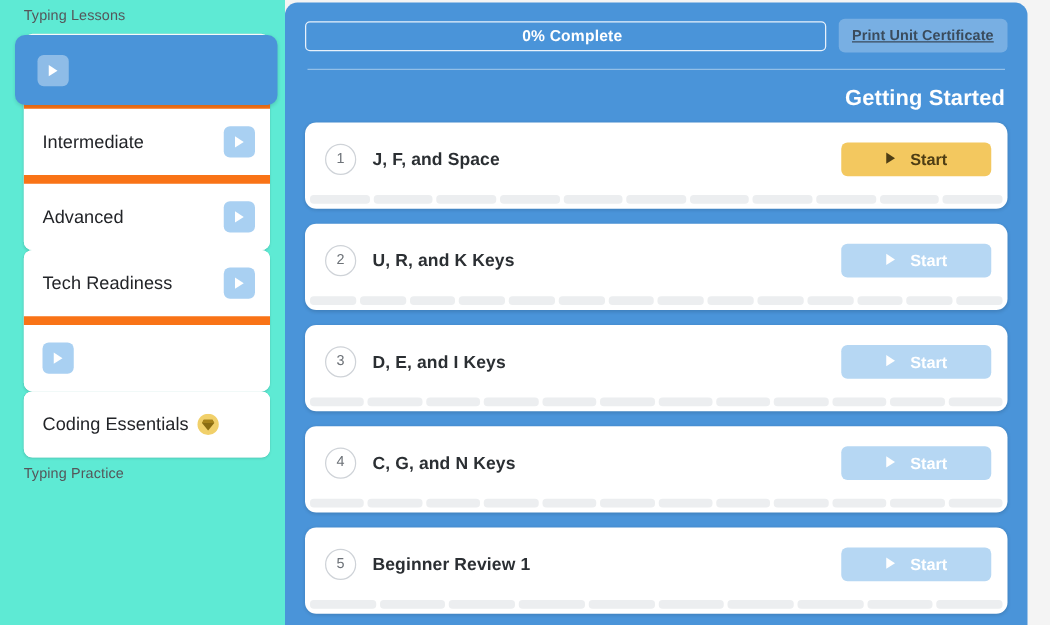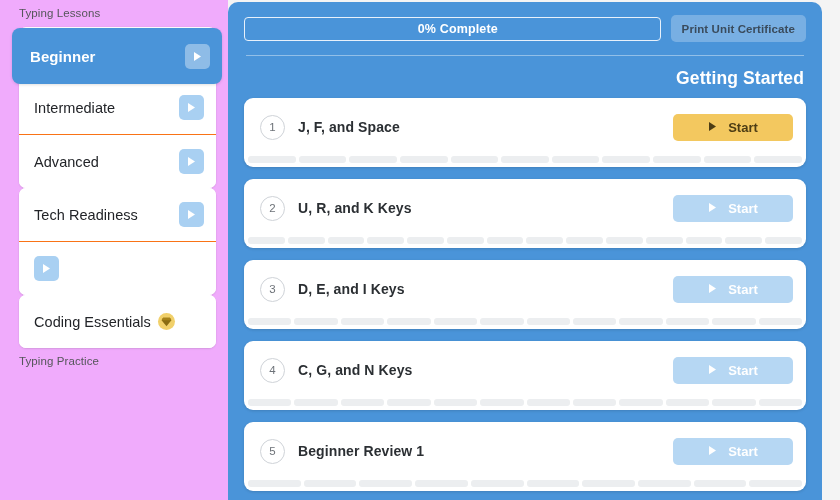--- a/index.html
+++ b/index.html
@@ -22,21 +22,21 @@
     overflow: hidden;
   }
 
   
   .sidebar {
     position: absolute;
     left: 0;
     top: 0;
     width: 228px;
     height: 500px;
-    background: #f0abfc;
+    background: #5eead4;
     overflow: hidden;
     z-index: 1;
     text-decoration: underline;
   }
   .sb-scroll {
     position: absolute;
     inset: 0;
     padding: 0 0 6px 0;
   }
   .sb-heading {
@@ -55,21 +55,21 @@
   }
   .sb-item {
     position: relative;
     display: flex;
     align-items: center;
     height: 53px;
     padding: 0 12px 0 15px;
     cursor: pointer;
     background: #ffffff;
   }
-  .sb-item + .sb-item { border-top: 1px solid #f97316; }
+  .sb-item + .sb-item { border-top: 7px solid #f97316; }
   .sb-item-label {
     flex: 1;
     font-size: 14.5px;
     color: #222428;
     letter-spacing: 0.05px;
     white-space: nowrap;
     overflow: hidden;
     display: flex;
     align-items: center;
     gap: 7px;
@@ -172,20 +172,21 @@
     border-radius: 5px;
     background: rgba(255,255,255,0.26);
     display: flex;
     align-items: center;
     font-size: 11.5px;
     font-weight: bold;
     color: #3a4b5c;
     letter-spacing: 0.1px;
     cursor: pointer;
     white-space: nowrap;
+    text-decoration: underline;
   }
   .divider {
     height: 1px;
     background: rgba(255,255,255,0.4);
     margin: 13px 2px 0 2px;
   }
   .section-title {
     font-size: 17.5px;
     font-weight: bold;
     color: #ffffff;
@@ -331,21 +332,20 @@
                 </svg>
               </span>
             </span>
           </div>
         </div>
         <div class="sb-heading">Typing Practice</div>
       </div>
 
     <div class="sb-active-wrap">
       <div class="sb-active">
-        <span class="sb-item-label">Beginner</span>
         <span class="sb-play">
           <svg width="9" height="11" viewBox="0 0 9 11">
               <polygon points="1,1 8,5.5 1,10" fill="#ffffff"></polygon>
             </svg>
         </span>
       </div>
     </div>
   </div>
 
   <div class="panel">

